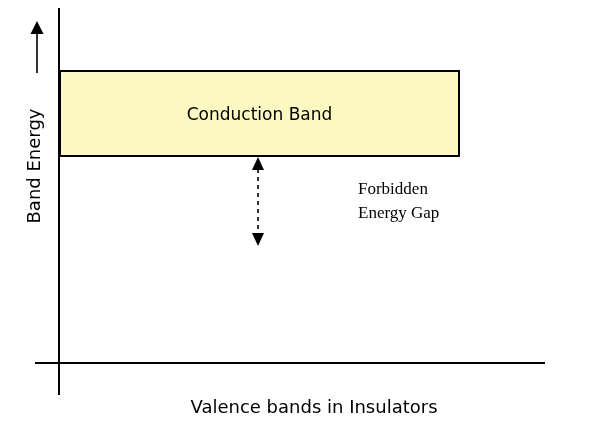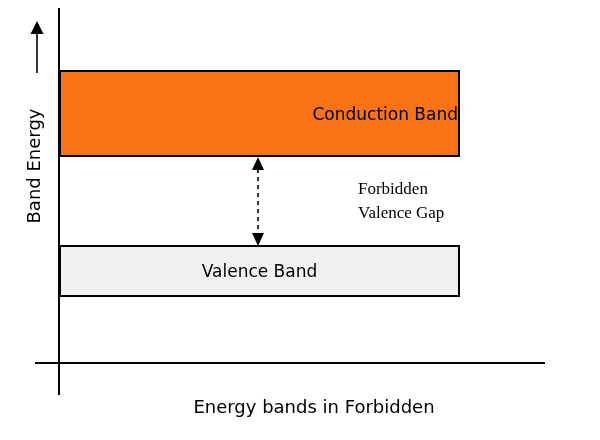--- a/index.html
+++ b/index.html
@@ -102,34 +102,31 @@
 
   <div id="x-axis" class="axis" style="background-color: rgb(0, 0, 0);"></div>
 
   <svg id="y-arrow" viewBox="0 0 16 52">
     <polygon points="8,0 14.5,13 1.5,13" style="fill: rgb(0, 0, 0);"></polygon>
     <line x1="8" y1="12" x2="8" y2="52" stroke-width="1.6" style="stroke: rgb(0, 0, 0);"></line>
   </svg>
 
   <div id="y-label">Band Energy</div>
 
-  <div id="conduction-band" class="band" style="background-color: #f97316; justify-content: flex-end;">
+  <div id="conduction-band" class="band" style="background-color: #fef9c3;">
     <span>Conduction Band</span>
   </div>
 
-  <div id="valence-band" class="band" style="background-color: rgb(240, 240, 240);">
-    <span>Valence Band</span>
-  </div>
 
   <svg id="gap-arrow" viewBox="0 0 16 89">
     <polygon points="8,0 14,13 2,13" style="fill: rgb(0, 0, 0);"></polygon>
     <line x1="8" y1="12" x2="8" y2="77" stroke-width="1.6" stroke-dasharray="4,4" style="stroke: rgb(0, 0, 0);"></line>
     <polygon points="8,89 14,76 2,76" style="fill: rgb(0, 0, 0);"></polygon>
   </svg>
 
   <div id="gap-label">
     <div>Forbidden</div>
-    <div>Valence Gap</div>
+    <div>Energy Gap</div>
   </div>
 
-  <div id="caption">Energy bands in Forbidden</div>
+  <div id="caption">Valence bands in Insulators</div>
 
 </div>
 
 </body></html>

